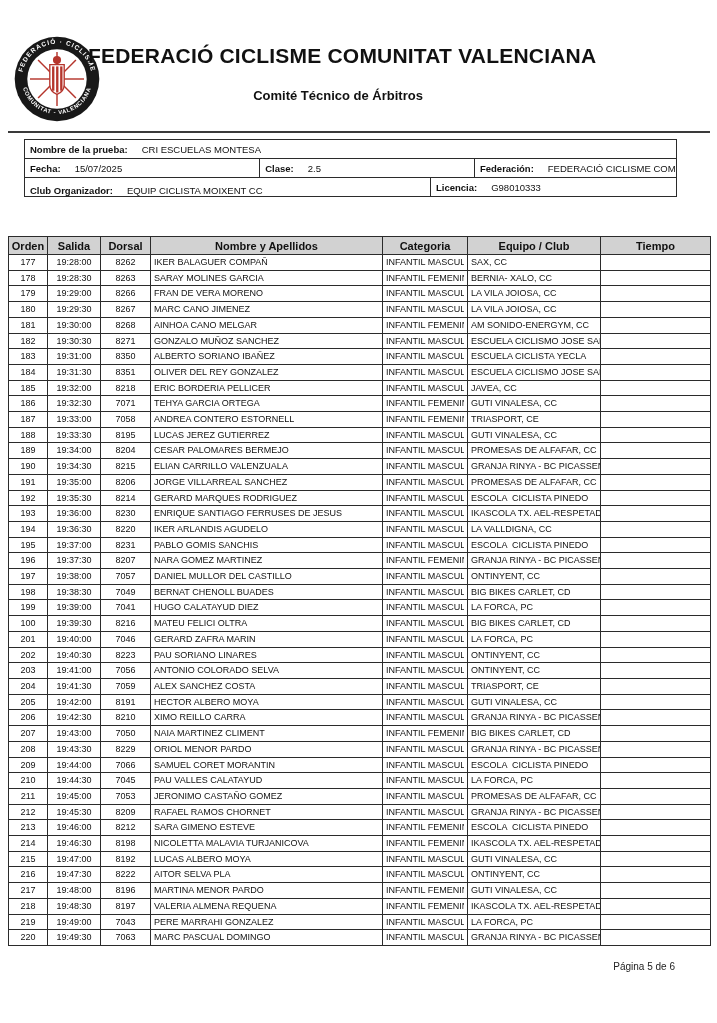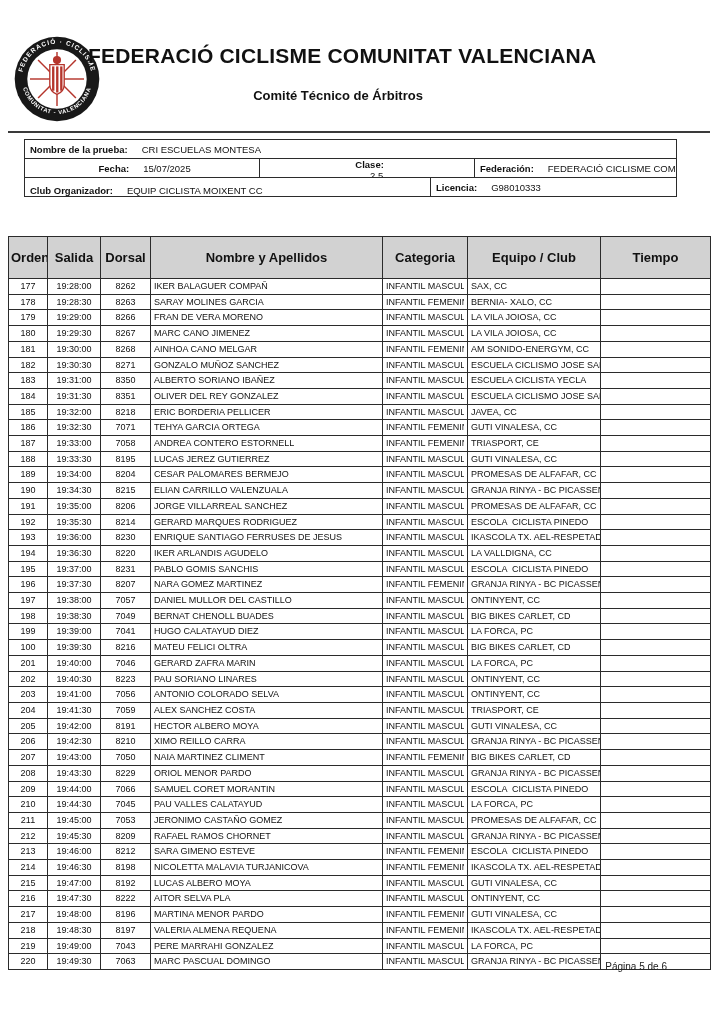--- a/index.html
+++ b/index.html
@@ -27,33 +27,33 @@
   .info-label { font-weight:bold; }
   .info-value { margin-left:14px; }
 
   
   .section-title { position:absolute; top:207px; left:0; width:717px; text-align:center;
     font-size:13px; font-weight:bold; text-decoration:underline; letter-spacing:0.4px; }
 
   
   table.grid { position:absolute; left:8px; top:236px; width:702px; border-collapse:collapse; table-layout:fixed; }
   table.grid th {
-    background:#d2d2d2; border:1px solid #2b2b2b; font-size:13px; font-weight:bold;
-    height:17px; padding:12px 2px; overflow:hidden; white-space:nowrap;
+    background:#d2d2d2; border:1px solid #2b2b2b; font-size:11px; font-weight:bold;
+    height:17px; padding:0 2px; overflow:hidden; white-space:nowrap;
   }
   table.grid td {
     border:1px solid #2b2b2b; font-size:9px; height:14.7px; line-height:14.7px;
     padding:0 3px; overflow:hidden; white-space:pre; vertical-align:middle;
   }
   td.c { text-align:center; }
   td.l { text-align:left; }
   td.cat-td { padding:0; }
   .cat { width:100%; overflow:hidden; white-space:nowrap; text-align:center; }
 
-  .footer { position:absolute; top:961px; left:0; width:667px; text-align:right; font-size:10px; color:#222; }
+  .footer { position:absolute; top:961px; left:8px; width:667px; text-align:right; font-size:10px; color:#222; }
 </style>
 </head>
 <body>
 
 <div class="page">
 
   <div class="logo">
     <svg viewBox="0 0 100 100" width="90" height="90">
       <circle cx="50" cy="50" r="47" fill="#181818"></circle>
       <circle cx="50" cy="50" r="33" fill="#ffffff"></circle>
@@ -95,25 +95,25 @@
   <div class="top-rule"></div>
 
   <div class="info-box">
     <div class="info-row">
       <div class="info-cell" style="width:669px;">
         <span class="info-label">Nombre de la prueba:</span>
         <span class="info-value">CRI ESCUELAS MONTESA</span>
       </div>
     </div>
     <div class="info-row">
-      <div class="info-cell" style="width:242px;justify-content:center;">
+      <div class="info-cell" style="width:242px;">
         <span class="info-label">Fecha:</span>
         <span class="info-value">15/07/2025</span>
       </div>
-      <div class="info-cell" style="width:221px;flex-direction:column;">
+      <div class="info-cell" style="width:221px;">
         <span class="info-label">Clase:</span>
         <span class="info-value">2.5</span>
       </div>
       <div class="info-cell" style="width:208px;">
         <span class="info-label">Federación:</span>
         <span class="info-value">FEDERACIÓ CICLISME COMUNIT</span>
       </div>
     </div>
     <div class="info-row">
       <div class="info-cell" style="width:417px;align-items:flex-end;">

